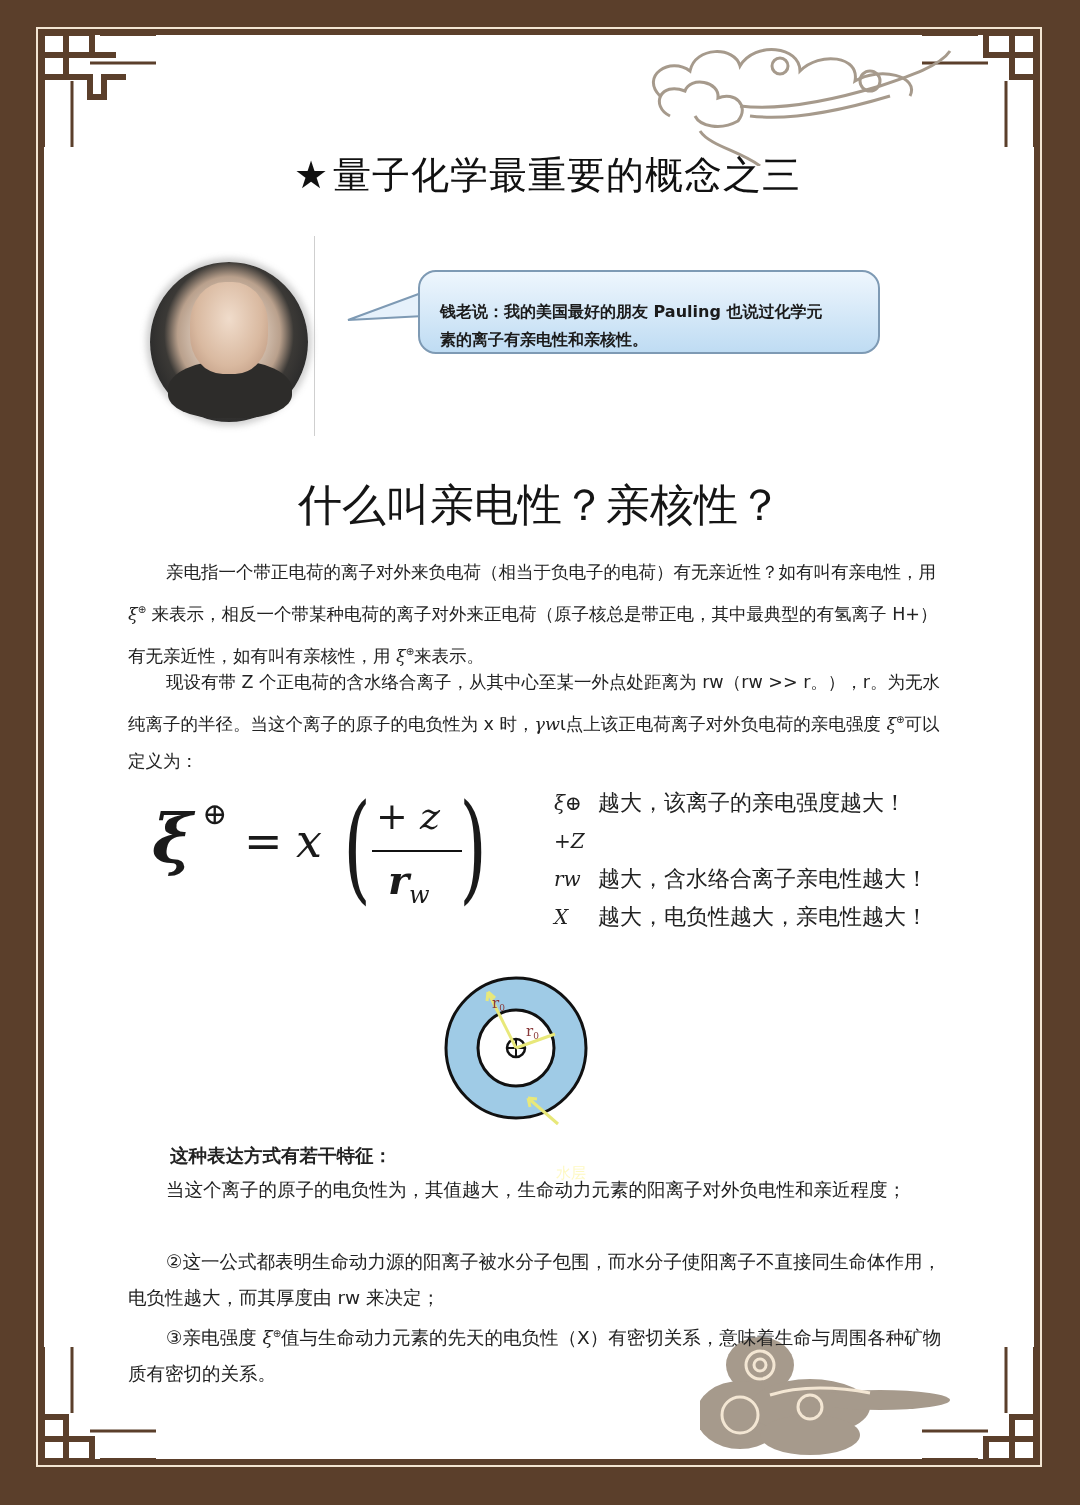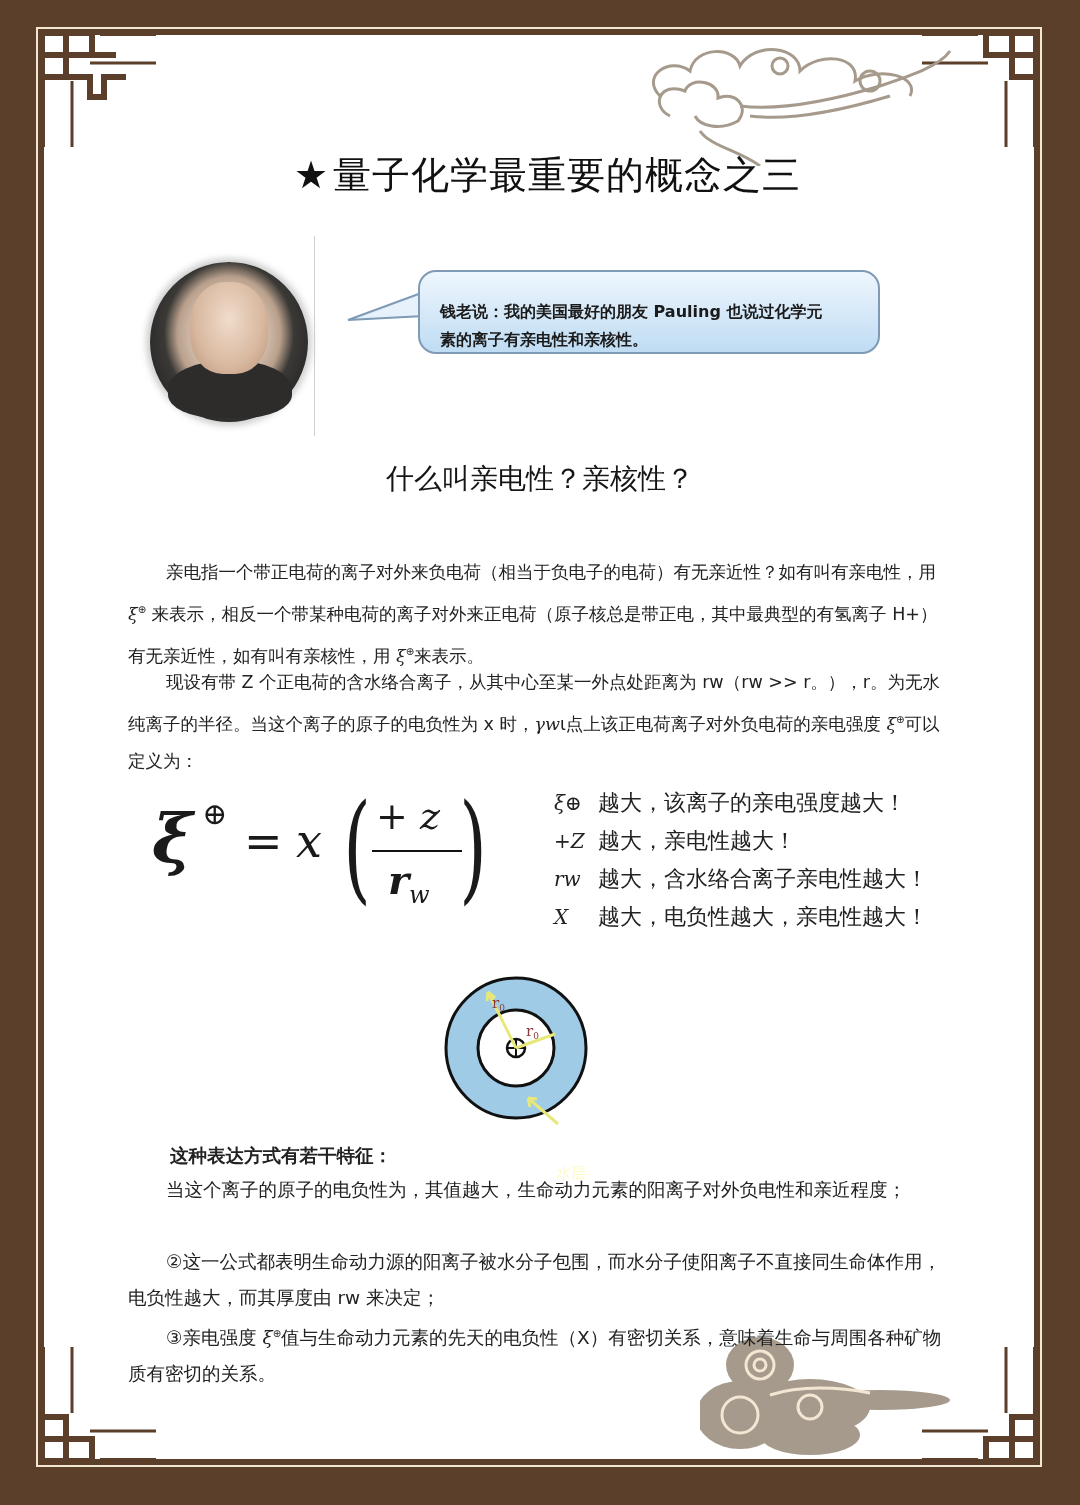--- a/index.html
+++ b/index.html
@@ -25,21 +25,21 @@
   .portrait .face{position:absolute;left:40px;top:20px;width:78px;height:92px;border-radius:45% 45% 42% 42%;
             background:radial-gradient(ellipse at 50% 40%,#f0dccb 0%,#d9b9a0 60%,#b8927a 100%);}
   .portrait .coat{position:absolute;left:18px;top:98px;width:124px;height:58px;border-radius:50% 50% 40% 40%;background:#2d2c2a;}
   .vline{position:absolute;left:314px;top:236px;width:1px;height:200px;background:#cfcfcf;}
 
   .bubble{position:absolute;left:418px;top:270px;width:462px;height:84px;border:2px solid #7e9ab4;border-radius:18px;
           background:linear-gradient(#eef6fd,#bfdcf3);box-sizing:border-box;padding:26px 16px 0 20px;
           font-size:16px;font-weight:bold;line-height:28px;color:#1b1b1b;}
   .bubble-tail{position:absolute;left:346px;top:290px;width:80px;height:40px;}
 
-  .subtitle{position:absolute;left:0;right:0;top:460px;text-align:center;font-size:28px;color:#151515;}
+  .subtitle{position:absolute;left:0;right:0;top:476px;text-align:center;font-size:44px;color:#151515;}
 
   .para{position:absolute;left:128px;width:824px;font-size:17.5px;line-height:37px;color:#222;}
   .p1{top:554px;}
   .p2{top:664px;}
   .indent{display:inline-block;width:38px;}
   .xi{font-family:"DejaVu Serif",serif;font-style:italic;}
   .sup{font-size:10px;vertical-align:super;}
 
   .formula{position:absolute;left:148px;top:784px;width:360px;height:140px;font-family:"DejaVu Serif","Liberation Serif",serif;}
   .f-xi{position:absolute;left:4px;top:14px;font-size:68px;font-style:italic;font-weight:bold;}
@@ -190,21 +190,20 @@
   <span class="f-rp">)</span>
 </div>
 
 <div class="legend">
   <div class="row">
       <span class="sym">ξ⊕</span>
       <span>越大，该离子的亲电强度越大！</span>
     </div>
   <div class="row">
       <span class="sym">+Z</span>
-      <span>越大，亲电性越大！</span>
     </div>
   <div class="row">
       <span class="sym">rw</span>
       <span>越大，含水络合离子亲电性越大！</span>
     </div>
   <div class="row">
       <span class="sym">X</span>
       <span>越大，电负性越大，亲电性越大！</span>
     </div>
 </div>

